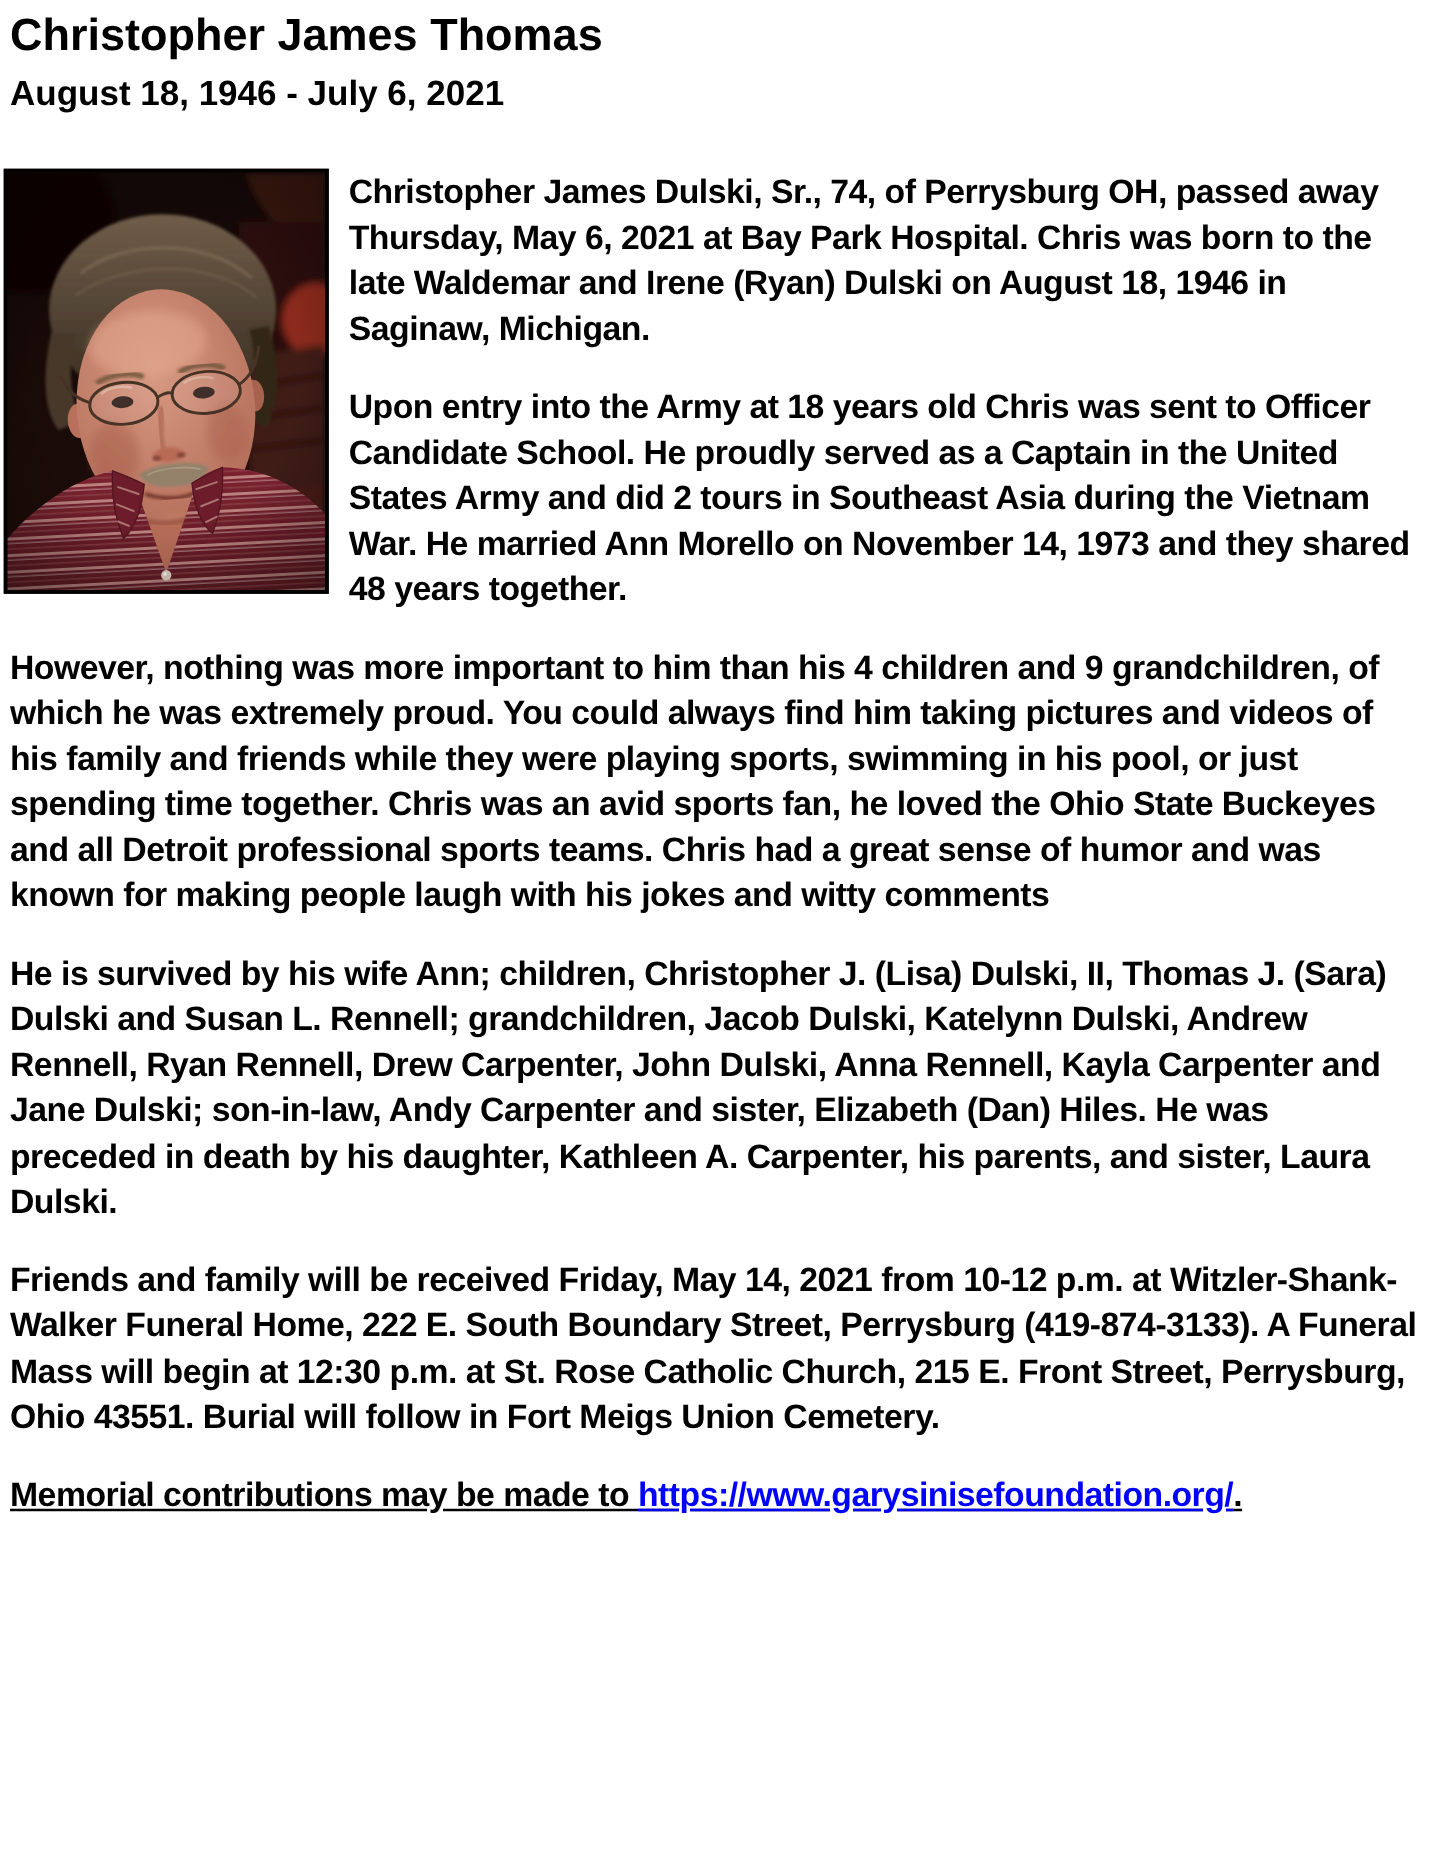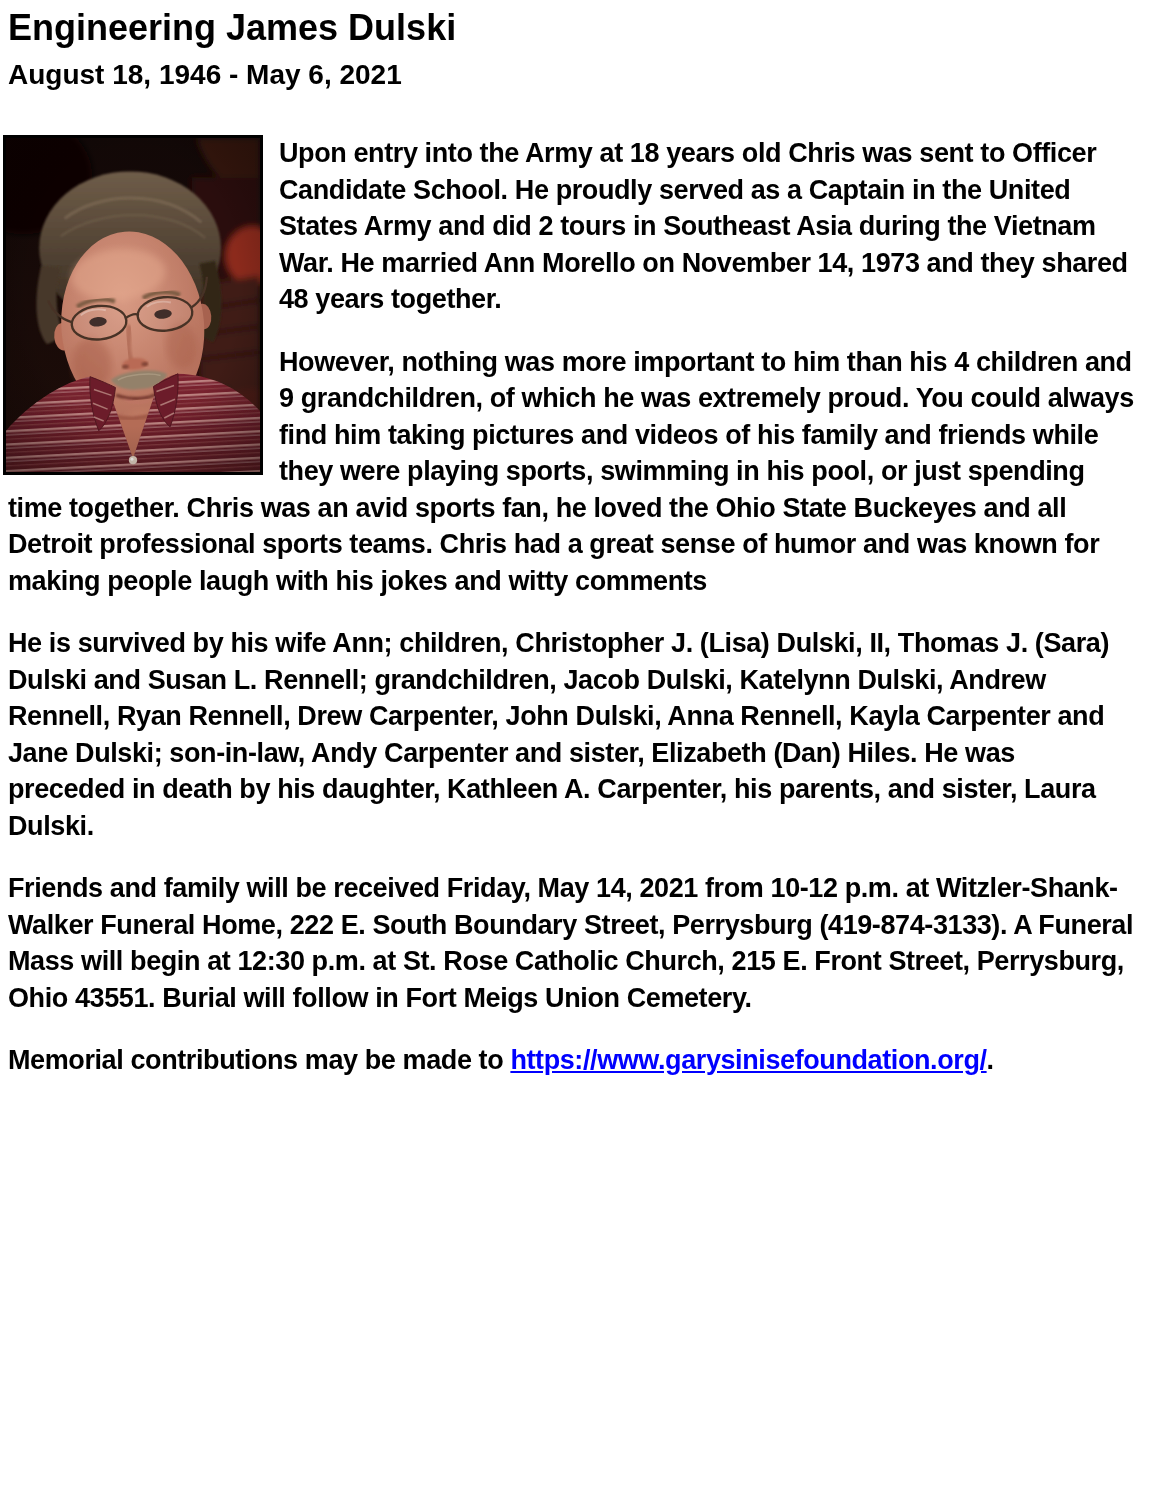--- a/index.html
+++ b/index.html
@@ -37,35 +37,35 @@
     background: #170b08;
   }
   .photo svg { display: block; width: 100%; height: 100%; }
 
   p.para {
     font-size: 27px;
     line-height: 36.5px;
     letter-spacing: -0.4px;
     margin: 0 0 26px 0;
   }
-  p.para:last-child { margin-bottom: 0; }
+  p.para:last-child { margin-bottom: 0; text-decoration: underline; }
 
   a.mem-link {
     color: #0000ff;
     text-decoration: underline;
     cursor: pointer;
   }
 </style>
 </head>
 <body>
 
 <div class="page">
 
-  <h1 class="name">Engineering James Dulski</h1>
-  <div class="dates">August 18, 1946 - May 6, 2021</div>
+  <h1 class="name">Christopher James Thomas</h1>
+  <div class="dates">August 18, 1946 - July 6, 2021</div>
 
   <div class="obituary">
 
     <div class="photo" title="Older man with gray-brown hair, wire-rim glasses and a mustache, smiling slightly, wearing a dark red striped polo shirt against a dark dimly lit background">
       <svg viewBox="0 0 260 340" preserveAspectRatio="none" aria-hidden="true">
         <defs>
           <linearGradient id="bgGrad" x1="0" y1="0" x2="0" y2="1">
             <stop offset="0" stop-color="#120807"></stop>
               <stop offset="1" stop-color="#1e0d09"></stop>
           </linearGradient>
@@ -172,20 +172,21 @@
             <path d="M172,252 L154,258 M173,266 L158,272 M172,280 L162,285" stroke="#c79a93" stroke-width="1.6" opacity="0.7"></path>
             <circle cx="130" cy="328" r="4.2" fill="#dccdbe"></circle>
             <circle cx="129" cy="327" r="1.5" fill="#ffffff" opacity="0.8"></circle>
           </g>
         </g>
 
         <rect width="260" height="340" fill="url(#vign)"></rect>
       </svg>
     </div>
 
+    <p class="para">Christopher James Dulski, Sr., 74, of Perrysburg OH, passed away Thursday, May 6, 2021 at Bay Park Hospital. Chris was born to the late Waldemar and Irene (Ryan) Dulski on August 18, 1946 in Saginaw, Michigan.</p>
     <p class="para">Upon entry into the Army at 18 years old Chris was sent to Officer Candidate School. He proudly served as a Captain in the United States Army and did 2 tours in Southeast Asia during the Vietnam War. He married Ann Morello on November 14, 1973 and they shared 48 years together.</p>
     <p class="para">However, nothing was more important to him than his 4 children and 9 grandchildren, of which he was extremely proud. You could always find him taking pictures and videos of his family and friends while they were playing sports, swimming in his pool, or just spending time together. Chris was an avid sports fan, he loved the Ohio State Buckeyes and all Detroit professional sports teams. Chris had a great sense of humor and was known for making people laugh with his jokes and witty comments</p>
     <p class="para">He is survived by his wife Ann; children, Christopher J. (Lisa) Dulski, II, Thomas J. (Sara) Dulski and Susan L. Rennell; grandchildren, Jacob Dulski, Katelynn Dulski, Andrew Rennell, Ryan Rennell, Drew Carpenter, John Dulski, Anna Rennell, Kayla Carpenter and Jane Dulski; son-in-law, Andy Carpenter and sister, Elizabeth (Dan) Hiles. He was preceded in death by his daughter, Kathleen A. Carpenter, his parents, and sister, Laura Dulski.</p>
     <p class="para">Friends and family will be received Friday, May 14, 2021 from 10-12 p.m. at Witzler-Shank-Walker Funeral Home, 222 E. South Boundary Street, Perrysburg (419-874-3133). A Funeral Mass will begin at 12:30 p.m. at St. Rose Catholic Church, 215 E. Front Street, Perrysburg, Ohio 43551. Burial will follow in Fort Meigs Union Cemetery.</p>
 
     <p class="para"><span>Memorial contributions may be made to </span><a class="mem-link" href="#">https://www.garysinisefoundation.org/</a><span>.</span></p>
 
   </div>
 </div>
 

